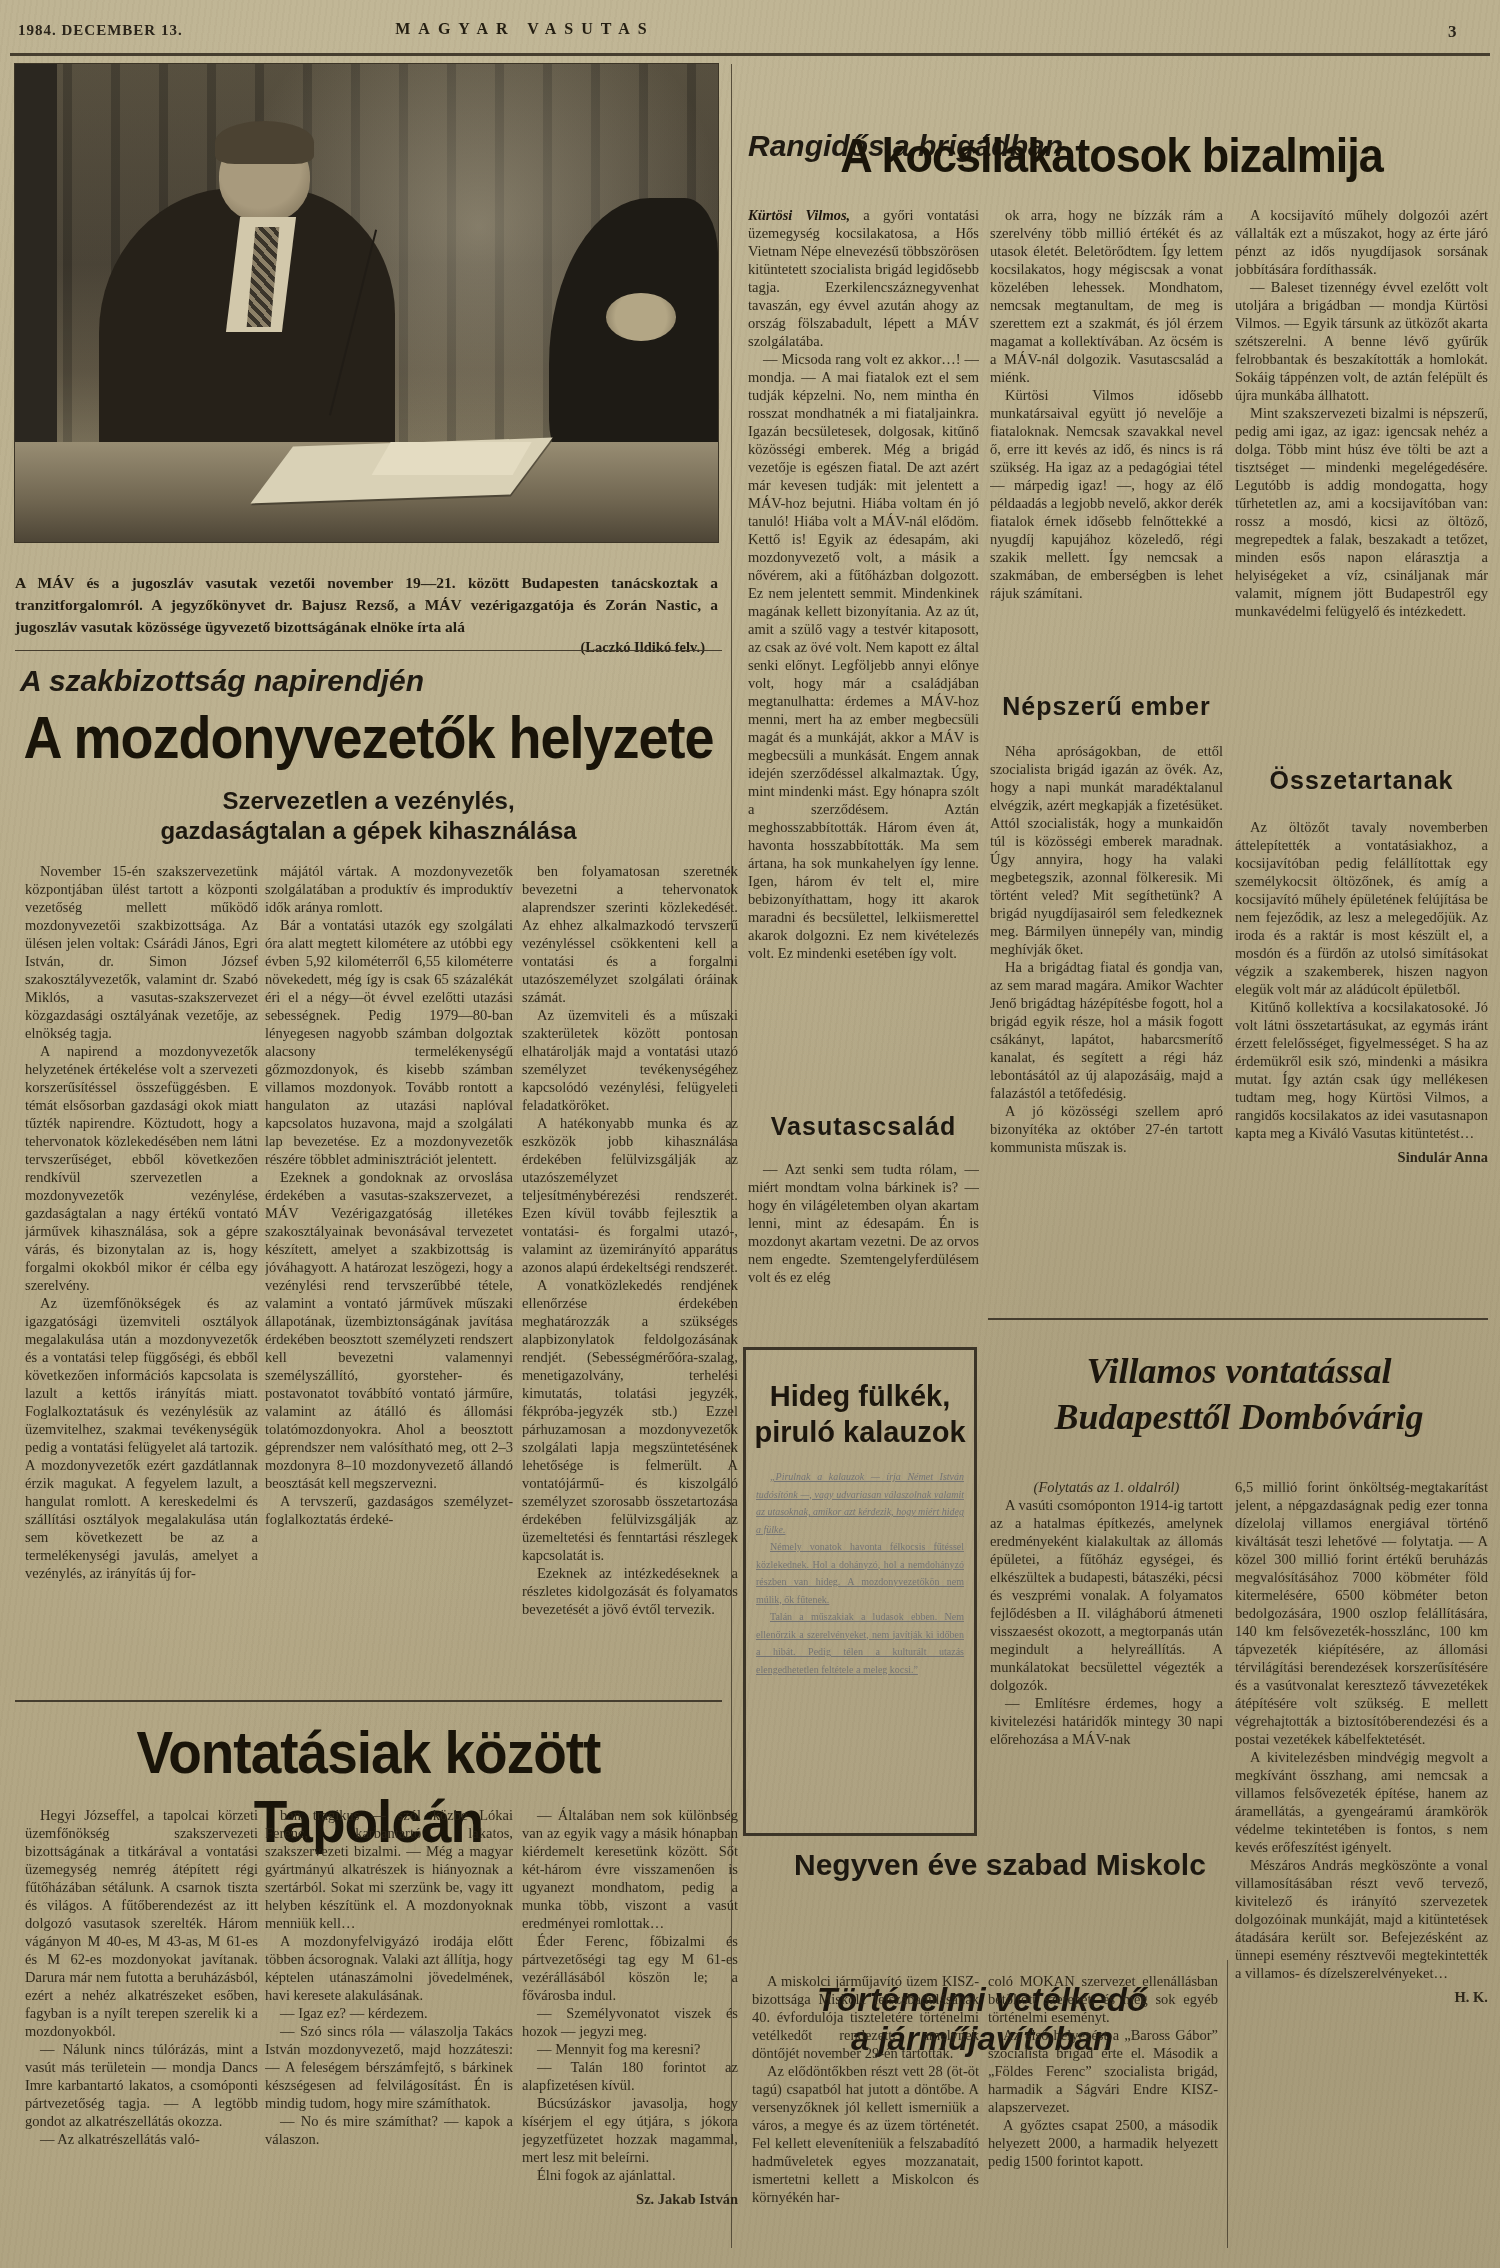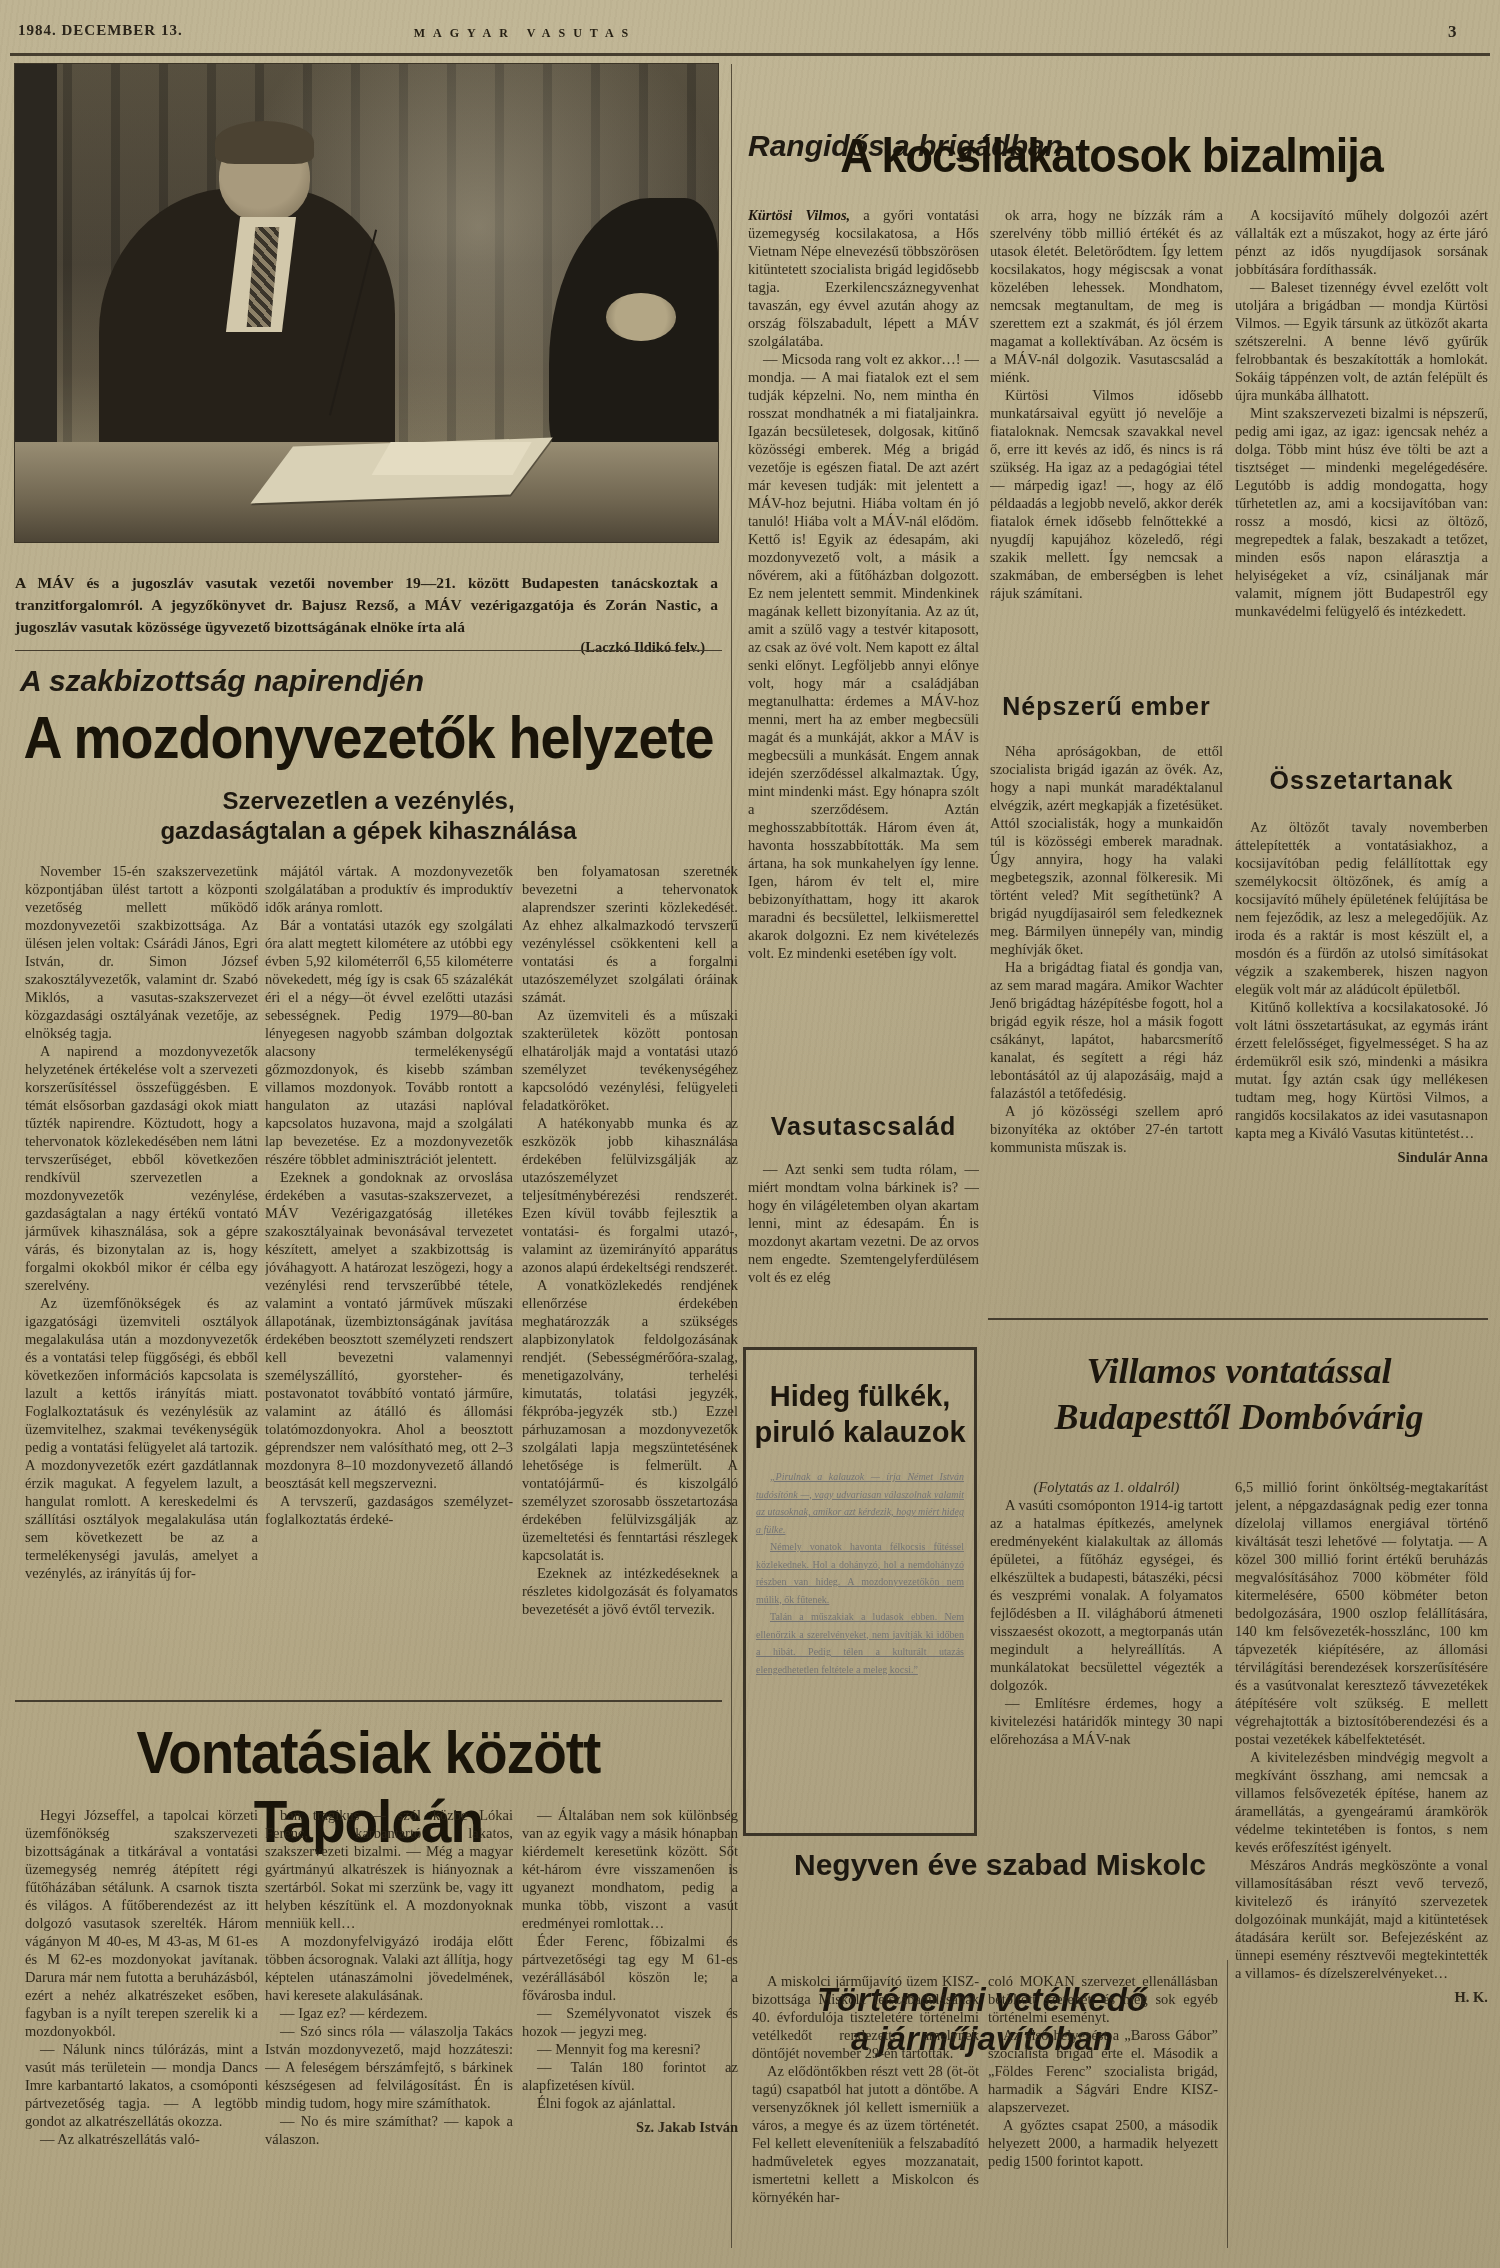--- a/index.html
+++ b/index.html
@@ -30,21 +30,21 @@
     background:
       radial-gradient(circle at 66% 34%, rgba(225,215,185,.38), transparent 44%),
       repeating-linear-gradient(90deg, rgba(0,0,0,.20) 0 9px, rgba(95,85,66,.12) 9px 48px),
       linear-gradient(180deg,#564f3f 0%,#474135 42%,#5c5443 64%,#7b725b 80%,#8c816a 100%);
     box-shadow:0 0 0 1px #3c3527;}
 </style>
 </head>
 <body>
 
 <div class="abs sans" style="left:18px;top:22px;font-family:'Liberation Serif',serif;font-weight:bold;font-size:15px;letter-spacing:1px;">1984. DECEMBER 13.</div>
-<div class="abs" style="left:330px;top:20px;width:390px;text-align:center;font-weight:bold;font-size:12px;letter-spacing:8px;color:#241e12;margin-top:6px;">MAGYAR VASUTAS</div>
+<div class="abs" style="left:330px;top:20px;width:390px;text-align:center;font-weight:bold;font-size:16px;letter-spacing:8px;color:#241e12;">MAGYAR VASUTAS</div>
 <div class="abs" style="left:1448px;top:22px;font-weight:bold;font-size:17px;">3</div>
 <div class="hrule" style="left:10px;top:53px;width:1480px;height:3px;"></div>
 
 <div class="photo">
   <div class="abs" style="left:0;top:0;width:6%;height:100%;background:#2b2720;"></div>
   <div class="abs" style="left:12%;top:26%;width:42%;height:66%;background:#262119;border-radius:46% 40% 6% 6%;"></div>
   <div class="abs" style="left:29%;top:14%;width:13%;height:19%;background:radial-gradient(circle at 45% 40%, #a89a7d 0 55%, #746850 100%);border-radius:50% 50% 46% 46%;"></div>
   <div class="abs" style="left:28.5%;top:12%;width:14%;height:9%;background:#4b4232;border-radius:50% 50% 20% 20%;"></div>
   <div class="abs" style="left:31%;top:32%;width:8%;height:24%;background:#d2c8ab;transform:skewX(-7deg);"></div>
   <div class="abs" style="left:33.5%;top:34%;width:3.4%;height:21%;background:repeating-linear-gradient(45deg,#3a342a 0 4px,#8d8168 4px 8px);transform:skewX(-5deg);"></div>
@@ -102,20 +102,21 @@
   <p>— Igaz ez? — kérdezem.</p>
   <p>— Szó sincs róla — válaszolja Takács István mozdonyvezető, majd hozzáteszi: — A feleségem bérszámfejtő, s bárkinek készségesen ad felvilágosítást. Én is mindig tudom, hogy mire számíthatok.</p>
   <p>— No és mire számíthat? — kapok a válaszon.</p>
 </div>
 <div class="col" style="left:522px;top:1806px;width:216px;height:442px;">
   <p>— Általában nem sok különbség van az egyik vagy a másik hónapban kiérdemelt keresetünk között. Sőt két-három évre visszamenően is ugyanezt mondhatom, pedig a munka több, viszont a vasút eredményei romlottak…</p>
   <p>Éder Ferenc, főbizalmi és pártvezetőségi tag egy M 61-es vezérállásából köszön le; a fővárosba indul.</p>
   <p>— Személyvonatot viszek és hozok — jegyzi meg.</p>
   <p>— Mennyit fog ma keresni?</p>
   <p>— Talán 180 forintot az alapfizetésen kívül.</p>
+  <p>Búcsúzáskor javasolja, hogy kísérjem el egy útjára, s jókora jegyzetfüzetet hozzak magammal, mert lesz mit beleírni.</p>
   <p>Élni fogok az ajánlattal.</p>
   <div class="byline">Sz. Jakab István</div>
 </div>
 
 <div class="abs kicker" style="left:748px;top:88px;font-size:30px;margin-top:41px;">Rangidős a brigádban</div>
 <div class="abs bigHead" style="left:733px;top:128px;width:757px;text-align:center;font-size:45px;">A kocsilakatosok bizalmija</div>
 
 <div class="col" style="left:748px;top:206px;width:231px;height:898px;">
   <p class="noindent"><em class="serifItal">Kürtösi Vilmos,</em><span> a győri vontatási üzemegység kocsilakatosa, a Hős Vietnam Népe elnevezésű többszörösen kitüntetett szocialista brigád legidősebb tagja. Ezerkilencszáznegyvenhat tavaszán, egy évvel azután ahogy az ország fölszabadult, lépett a MÁV szolgálatába.</span></p>
   <p>— Micsoda rang volt ez akkor…! — mondja. — A mai fiatalok ezt el sem tudják képzelni. No, nem mintha én rosszat mondhatnék a mi fiataljainkra. Igazán becsületesek, dolgosak, kitűnő közösségi emberek. Még a brigád vezetője is egészen fiatal. De azt azért már kevesen tudják: mit jelentett a MÁV-hoz bejutni. Hiába voltam én jó tanuló! Hiába volt a MÁV-nál elődöm. Kettő is! Egyik az édesapám, aki mozdonyvezető volt, a másik a nővérem, aki a fűtőházban dolgozott. Ez nem jelentett semmit. Mindenkinek magának kellett bizonyítania. Az az út, amit a szülő vagy a testvér kitaposott, az csak az övé volt. Nem kapott ez által senki előnyt. Legföljebb annyi előnye volt, hogy már a családjában megtanulhatta: érdemes a MÁV-hoz menni, mert ha az ember megbecsüli magát és a munkáját, akkor a MÁV is megbecsüli a munkását. Engem annak idején szerződéssel alkalmaztak. Úgy, mint mindenki mást. Egy hónapra szólt a szerződésem. Aztán meghosszabbították. Három éven át, havonta hosszabbították. Ma sem ártana, ha sok munkahelyen így lenne. Igen, három év telt el, mire bebizonyíthattam, hogy itt akarok maradni és becsülettel, lelkiismerettel akarok dolgozni. Ez nem kivételezés volt. Ez mindenki esetében így volt.</p>

